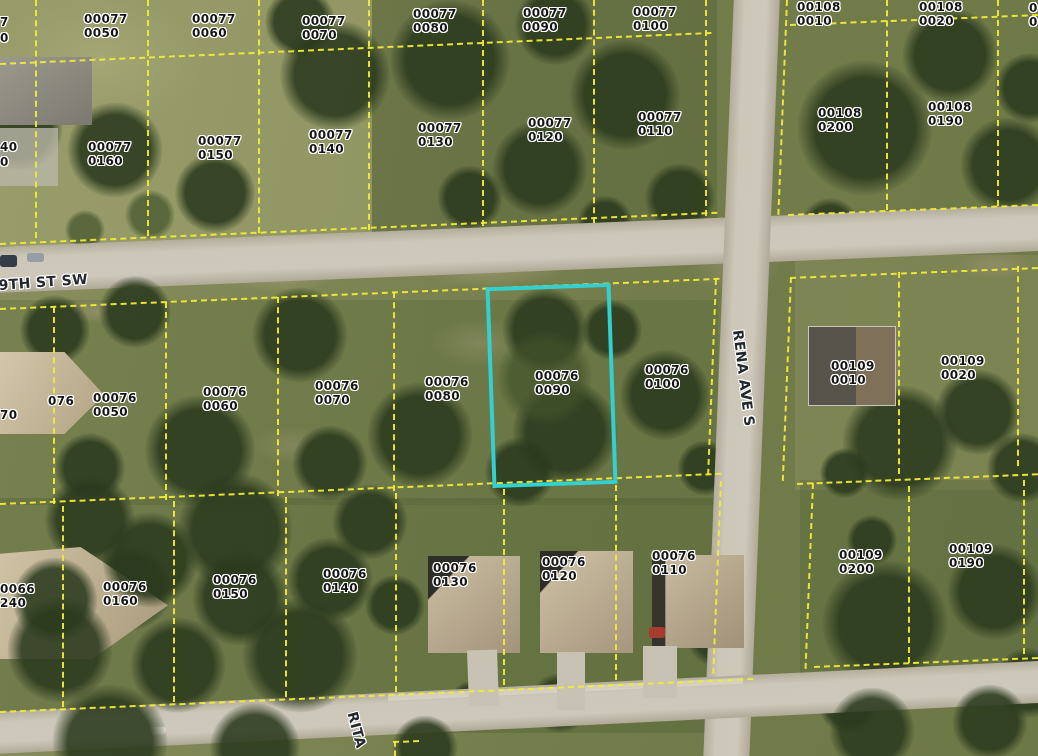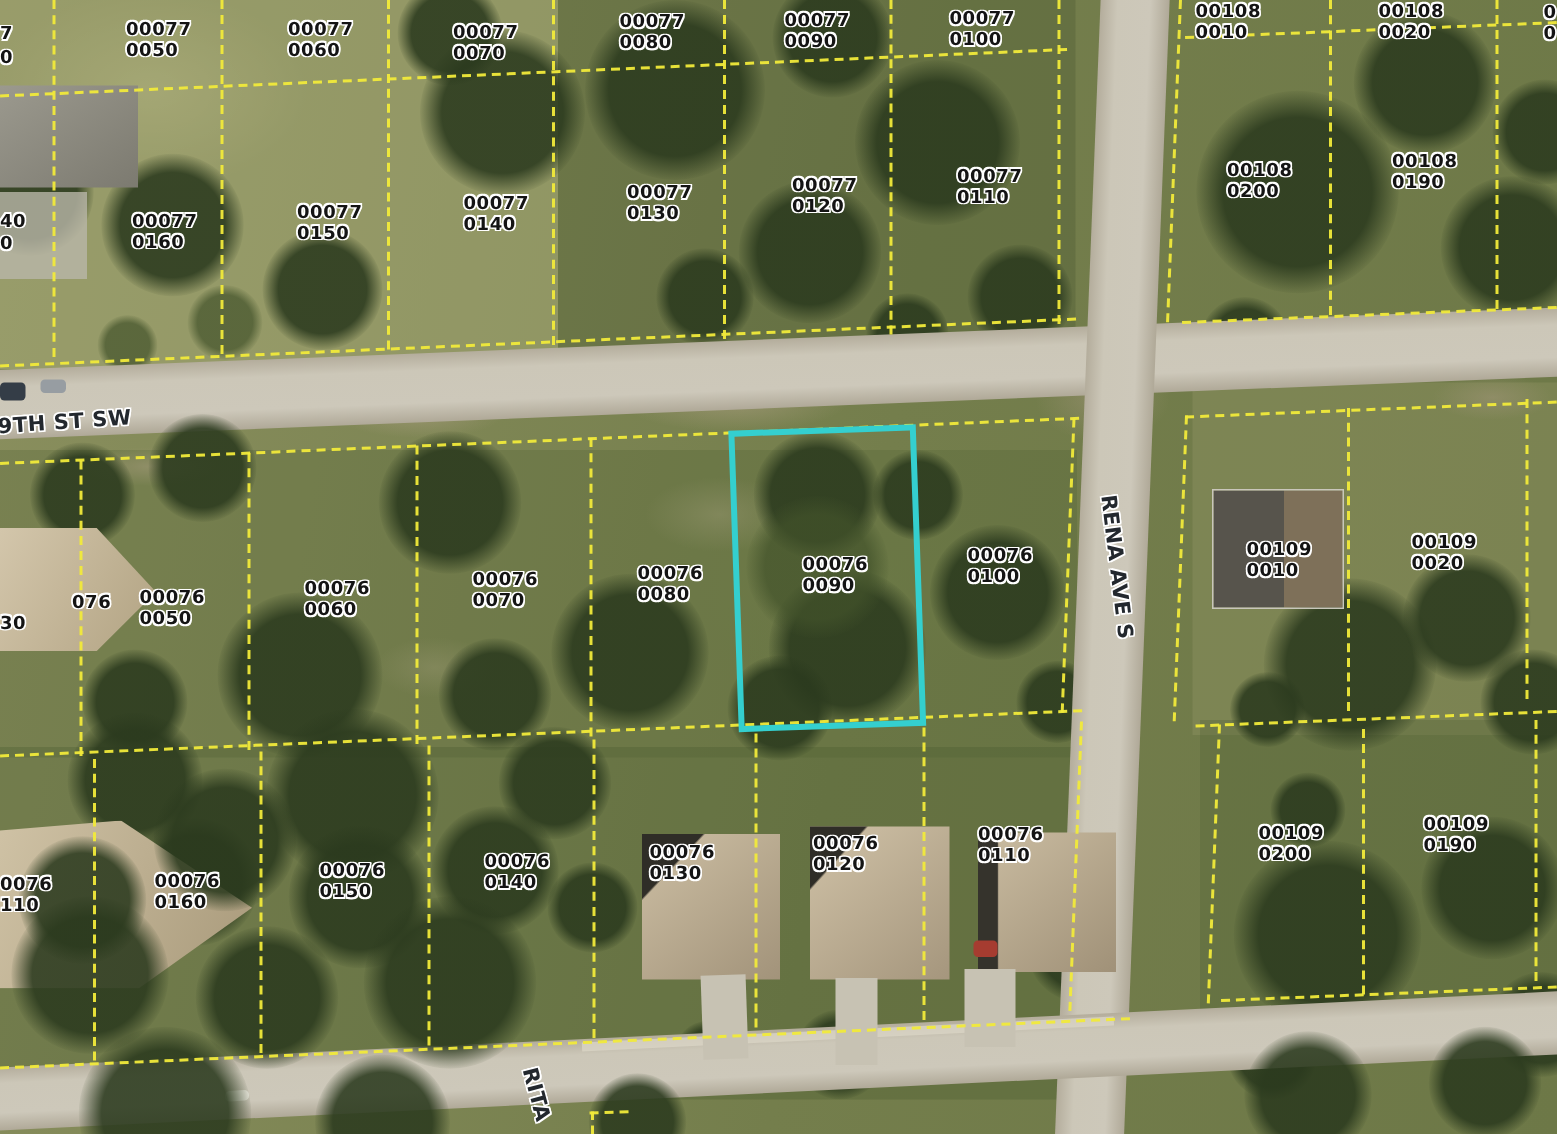--- a/index.html
+++ b/index.html
@@ -319,23 +319,23 @@
       </div>
       <div class="plabel" style="left: 949px; top: 543px;">
         <span>00109</span>
         <span>0190</span>
       </div>
       <div class="plabel" style="left: 0px; top: 16px;">7</div>
       <div class="plabel" style="left: 0px; top: 32px;">0</div>
       <div class="plabel" style="left: 0px; top: 141px;">40</div>
       <div class="plabel" style="left: 0px; top: 156px;">0</div>
       <div class="plabel" style="left: 0px; top: 395px; margin-left: 48px;">076</div>
-      <div class="plabel" style="left: 0px; top: 409px;">30</div>
-      <div class="plabel" style="left: 0px; top: 583px;">0076</div>
-      <div class="plabel" style="left: 0px; top: 597px;">110</div>
+      <div class="plabel" style="left: 0px; top: 409px;">70</div>
+      <div class="plabel" style="left: 0px; top: 583px;">0066</div>
+      <div class="plabel" style="left: 0px; top: 597px;">240</div>
       <div class="plabel" style="left: 1029px; top: 2px;">0</div>
       <div class="plabel" style="left: 1029px; top: 16px;">0</div>
     </div>
 
   <div id="streets">
       <div class="street-label" style="left: -2px; top: 277px; transform: rotate(-4deg);">9TH ST SW</div>
       <div class="street-label" style="left: 746px; top: 329px; transform: rotate(83deg);">RENA AVE S</div>
       <div class="street-label" style="left: 360px; top: 710px; transform: rotate(75deg);">RITA</div>
     </div>
 

